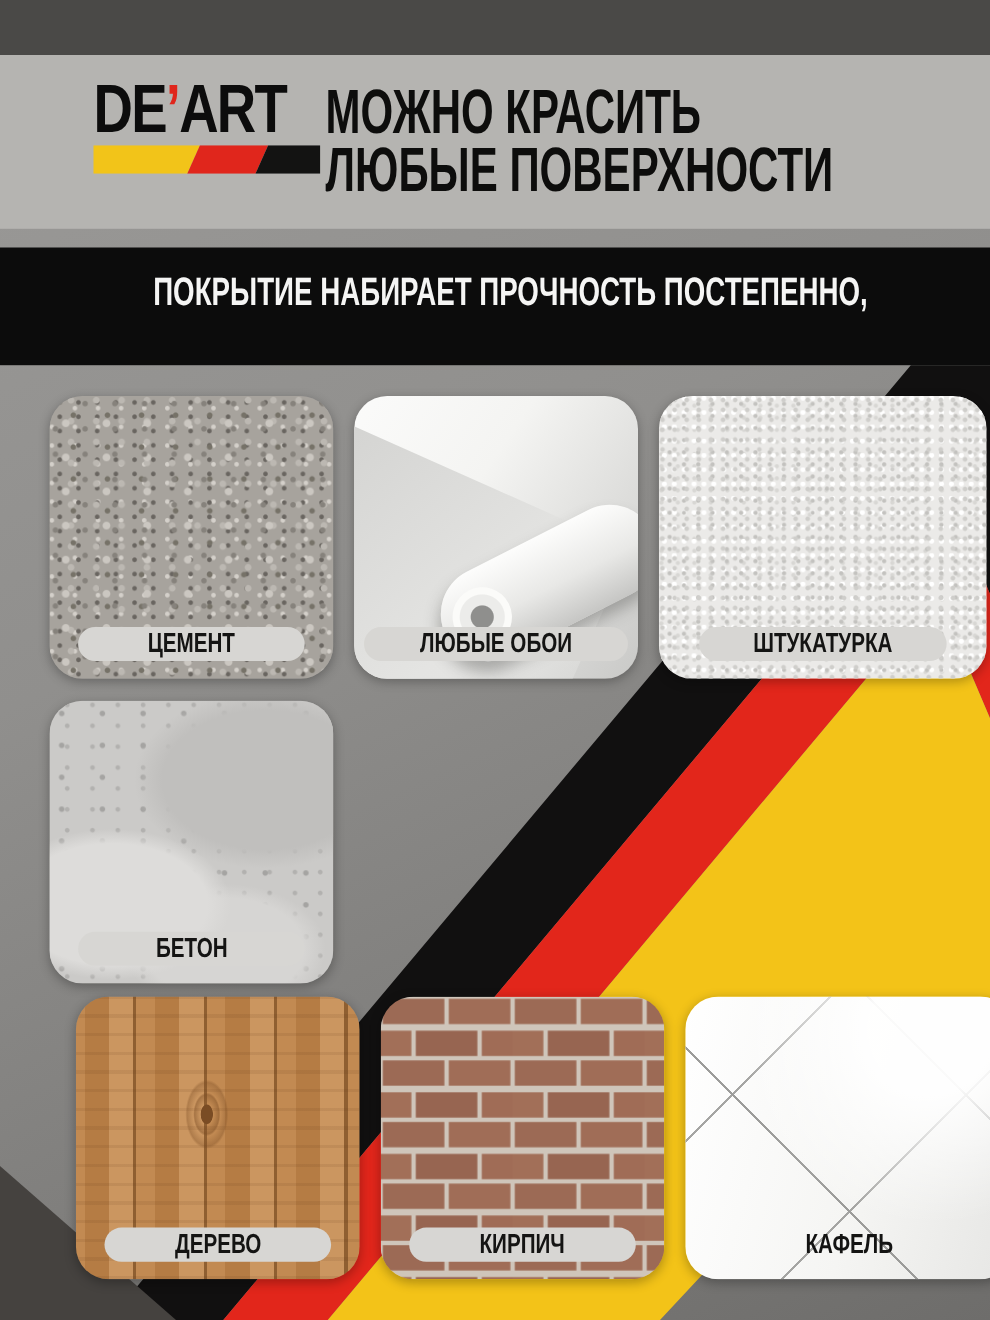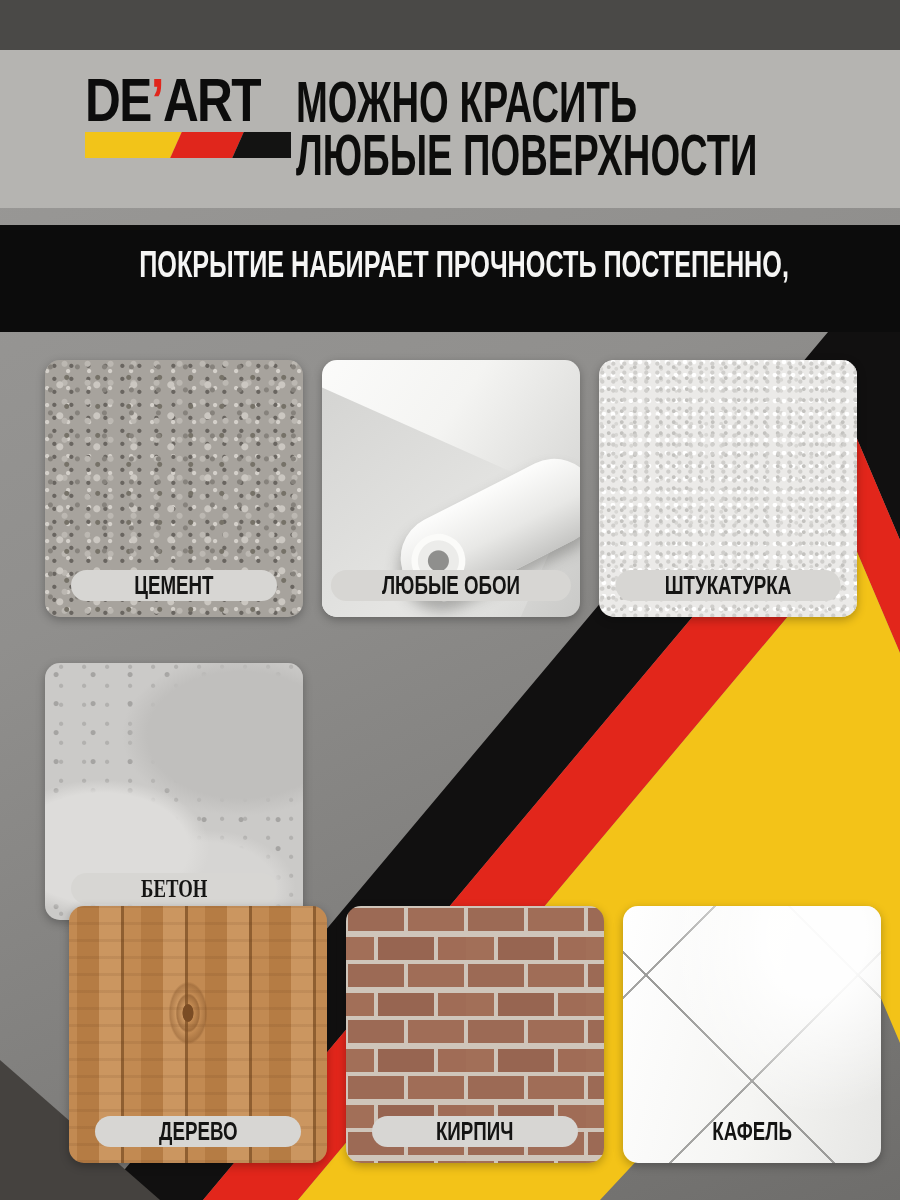--- a/index.html
+++ b/index.html
@@ -29,25 +29,25 @@
   .title-line>span{display:inline-block;transform:scaleX(0.67);transform-origin:0 50%;}
   
   .notice{
     position:absolute;left:0;top:225px;width:900px;height:107px;background:#0c0c0c;
     z-index:2;color:#f5f5f4;text-align:center;padding-top:18px;box-sizing:border-box;
   }
   .notice-line{font-size:36px;line-height:44px;font-weight:800;white-space:nowrap;}
   .notice-line>span{display:inline-block;transform:scaleX(0.70);transform-origin:50% 50%;}
   
   .cell{
-    position:absolute;width:258px;height:257px;border-radius:15px;overflow:hidden;
+    position:absolute;width:258px;height:257px;border-radius:30px;overflow:hidden;
     z-index:3;box-shadow:0 3px 10px rgba(0,0,0,0.28);
   }
-  .r1{top:360px;} .r2{top:663px;font-family:Liberation Serif, serif;} .r3{top:906px;margin-left:24px;}
-  .c1{left:45px;} .c2{left:322px;} .c3{left:599px;}
+  .r1{top:360px;} .r2{top:637px;} .r3{top:906px;margin-left:24px;}
+  .c1{left:45px;} .c2{left:322px;} .c3{left:599px;padding-left:40px;}
   .pill{
     position:absolute;left:50%;bottom:16px;transform:translateX(-50%);
     min-width:206px;height:31px;box-sizing:border-box;padding:0 28px;border-radius:16px;
     background:#d7d6d3;color:#141413;text-align:center;white-space:nowrap;
     font-size:25px;line-height:31px;font-weight:800;
   }
   .pill>span{display:inline-block;transform:scaleX(0.75);transform-origin:50% 50%;}
   .pill--plain{background:transparent;box-shadow:none;}
   .tex{position:absolute;inset:0;}
   

